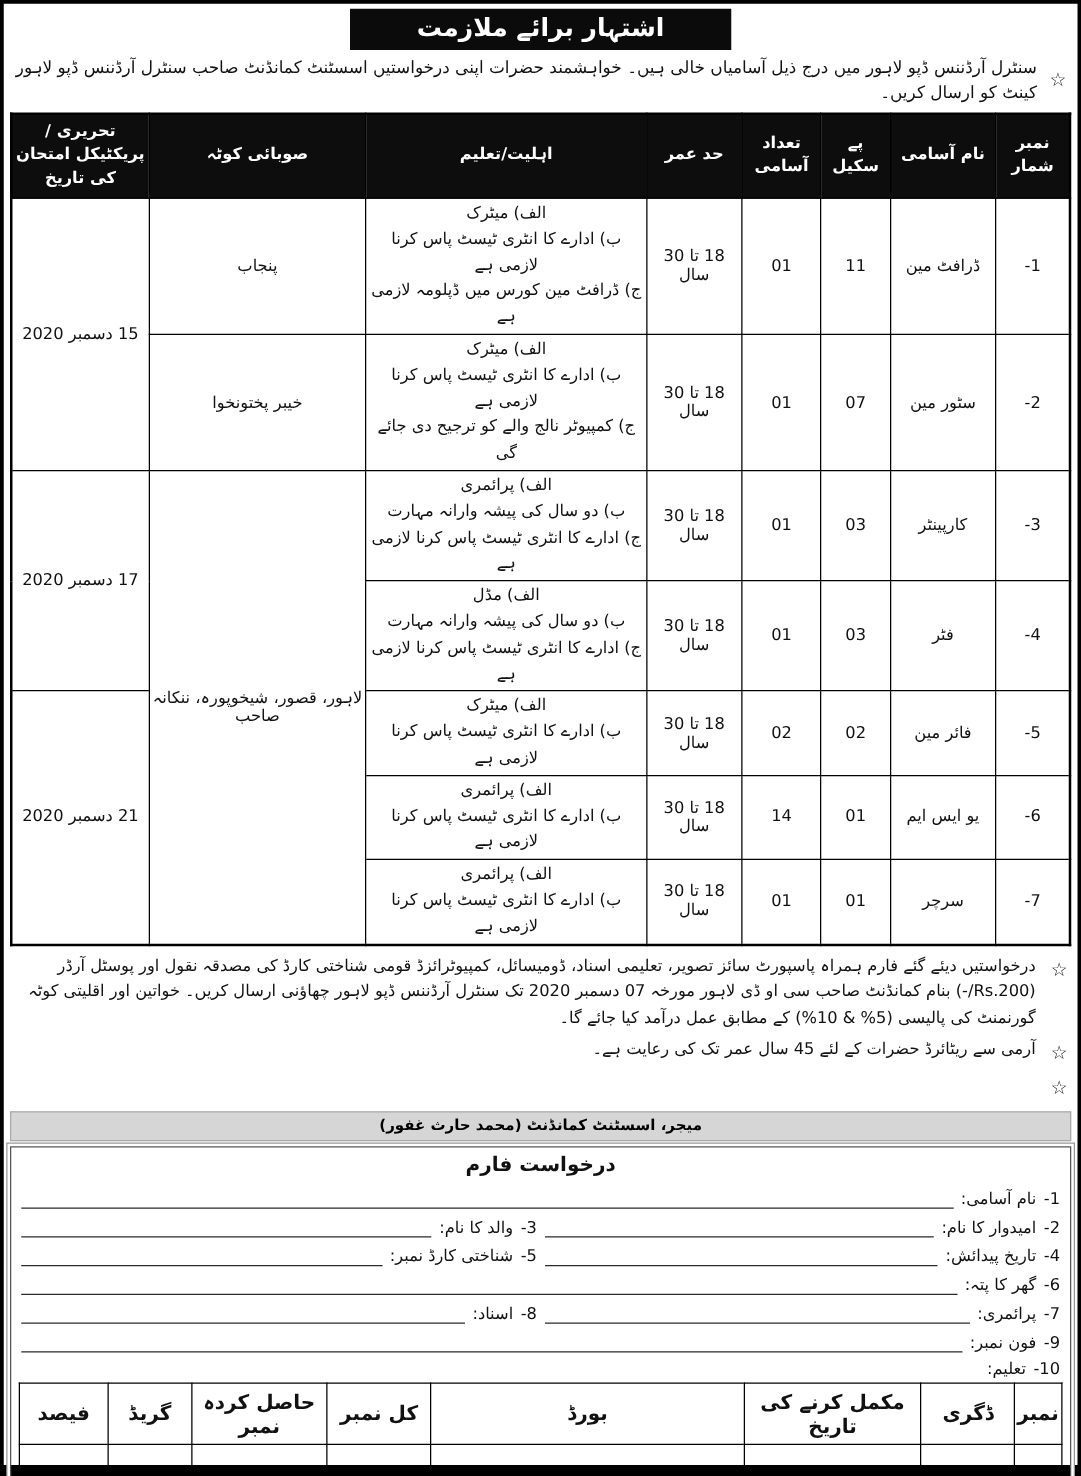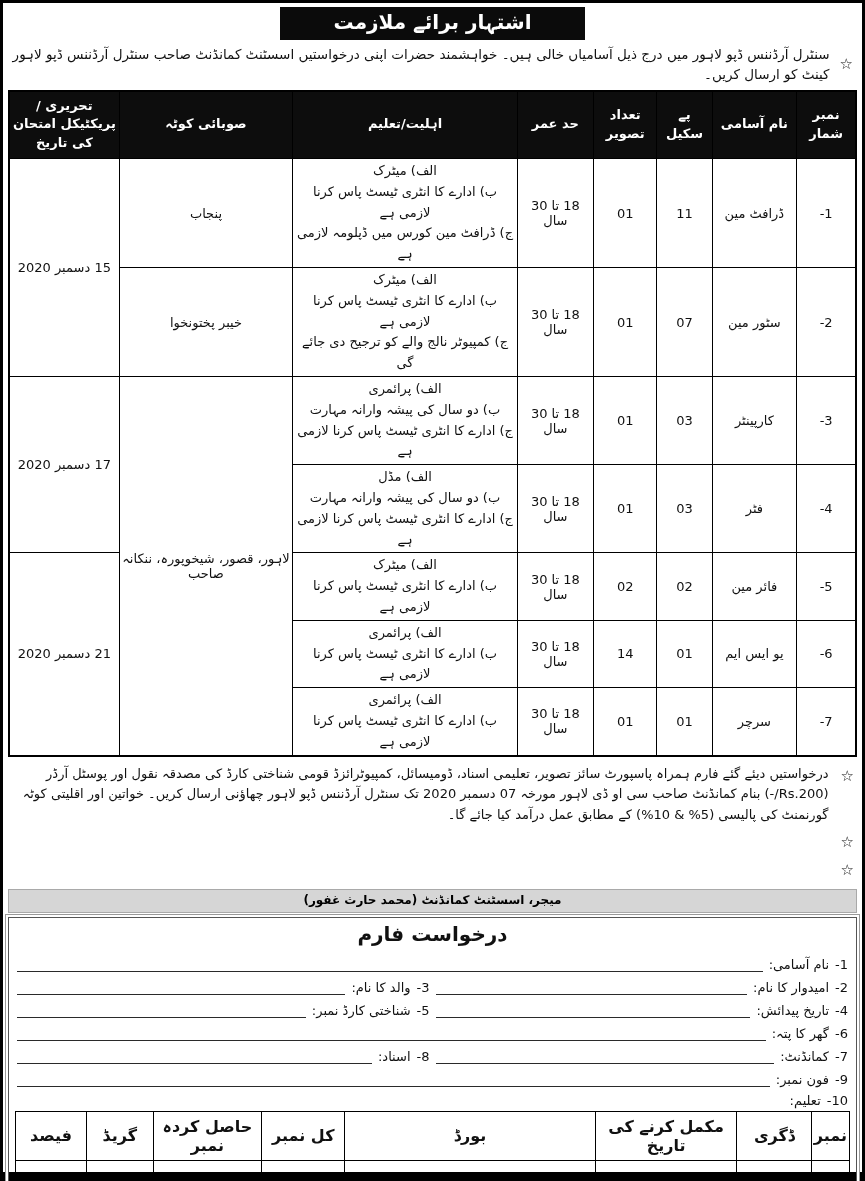--- a/index.html
+++ b/index.html
@@ -21,21 +21,21 @@
   td.datec,td.quotac{font-size:13px;}
   .ltr{direction:ltr;unicode-bidi:isolate;}
   
   .notes{margin-top:5px;}
   .note{display:flex;gap:12px;font-size:13px;line-height:1.6;padding:2px 3px;}
   
   .officer{margin:5px 0 4px;background:#d6d6d6;border:1px solid #a9a9a9;text-align:center;
            font-weight:bold;font-size:12px;padding:3px 0 5px;color:#000;}
   
   .formbox{border:1.5px solid #555;box-shadow:0 0 0 2px #fff,0 0 0 3px #999;padding:3px 6px 4px;}
-  .form-title{text-align:center;font-weight:bold;font-size:20px;padding:1px 0 3px;}
+  .form-title{text-align:center;font-weight:bold;font-size:16px;padding:1px 0 3px;}
   .frow{display:flex;align-items:flex-end;gap:6px;height:23px;font-size:13px;margin:0 2px;}
   .fgroup{display:flex;flex:1;align-items:flex-end;gap:6px;}
   .fnum{flex:0 0 auto;}
   .flabel{flex:0 0 auto;white-space:nowrap;}
   .fline{flex:1 1 auto;border-bottom:1.3px solid #2a2a2a;height:14px;}
   .flabel-only{height:21px;display:flex;align-items:flex-end;gap:6px;font-size:13px;margin:0 2px;}
   
   table.inner{width:100%;border-collapse:collapse;border:1.5px solid #000;table-layout:fixed;margin:3px 0 2px;}
   table.inner th,table.inner td{border:1px solid #000;}
   table.inner th{font-size:16px;font-weight:bold;padding:5px 2px;text-align:center;}
@@ -62,21 +62,21 @@
       <col style="width:9%">
         <col style="width:26.5%">
         <col style="width:20.5%">
         <col style="width:13%">
     </colgroup>
     <thead>
       <tr>
         <th>نمبر شمار</th>
         <th>نام آسامی</th>
         <th>پے سکیل</th>
-        <th>تعداد تصویر</th>
+        <th>تعداد آسامی</th>
         <th>حد عمر</th>
         <th>اہلیت/تعلیم</th>
         <th>صوبائی کوٹہ</th>
         <th>تحریری / پریکٹیکل امتحان کی تاریخ</th>
       </tr>
     </thead>
     <tbody>
       <tr style="height:86px">
         <td><span class="ltr">-1</span></td>
         <td>ڈرافٹ مین</td>
@@ -167,20 +167,21 @@
     </tbody>
   </table>
 
   <div class="notes">
     <div class="note">
       <span class="star">☆</span>
       <span>درخواستیں دیئے گئے فارم ہمراہ پاسپورٹ سائز تصویر، تعلیمی اسناد، ڈومیسائل، کمپیوٹرائزڈ قومی شناختی کارڈ کی مصدقہ نقول اور پوسٹل آرڈر (Rs.200/-) بنام کمانڈنٹ صاحب سی او ڈی لاہور مورخہ 07 دسمبر 2020 تک سنٹرل آرڈننس ڈپو لاہور چھاؤنی ارسال کریں۔ خواتین اور اقلیتی کوٹہ گورنمنٹ کی پالیسی (5% &amp; 10%) کے مطابق عمل درآمد کیا جائے گا۔</span>
     </div>
     <div class="note">
       <span class="star">☆</span>
+      <span>آرمی سے ریٹائرڈ حضرات کے لئے 45 سال عمر تک کی رعایت ہے۔</span>
     </div>
     <div class="note">
       <span class="star">☆</span>
     </div>
   </div>
 
   <div class="officer">میجر، اسسٹنٹ کمانڈنٹ (محمد حارث غفور)</div>
 
   <div class="formbox">
     <div class="form-title">درخواست فارم</div>
@@ -215,21 +216,21 @@
       </span>
     </div>
     <div class="frow">
       <span class="fnum ltr">-6</span>
       <span class="flabel">گھر کا پتہ:</span>
       <span class="fline"></span>
     </div>
     <div class="frow">
       <span class="fgroup">
         <span class="fnum ltr">-7</span>
-        <span class="flabel">کمانڈنٹ:</span>
+        <span class="flabel">پرائمری:</span>
         <span class="fline"></span>
       </span>
       <span class="fgroup">
         <span class="fnum ltr">-8</span>
         <span class="flabel">اسناد:</span>
         <span class="fline"></span>
       </span>
     </div>
     <div class="frow">
       <span class="fnum ltr">-9</span>

